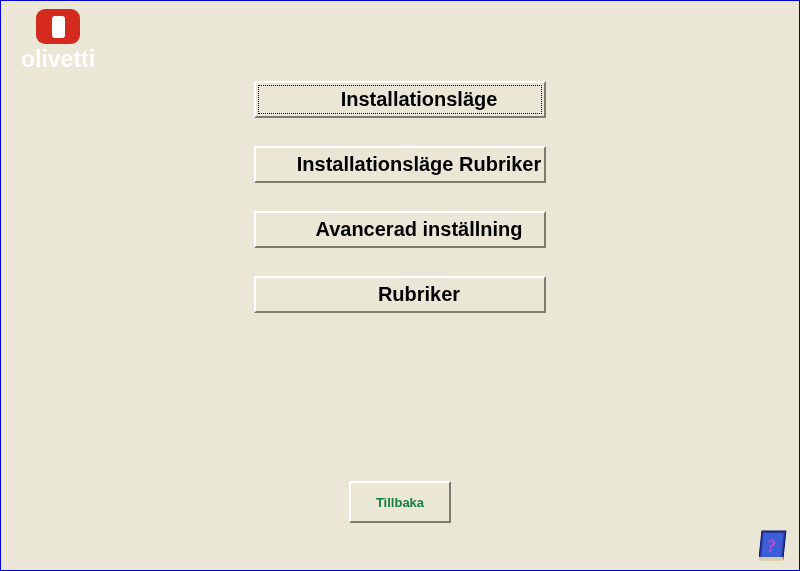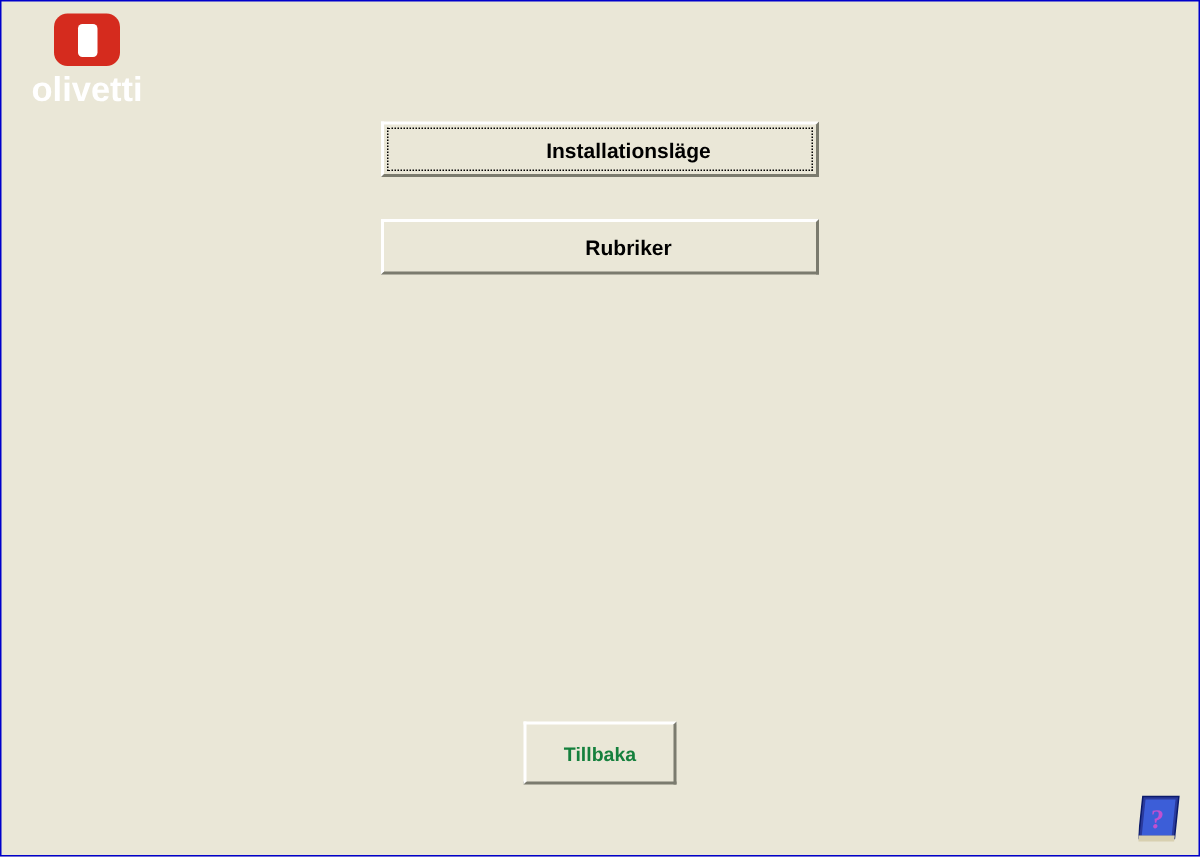--- a/index.html
+++ b/index.html
@@ -59,21 +59,21 @@
     }
     .menu-button {
       width: 292px;
       height: 37px;
       background: #eae7d7;
       border-top: 2px solid #ffffff;
       border-left: 2px solid #ffffff;
       border-right: 2px solid #7b7b6e;
       border-bottom: 2px solid #7b7b6e;
       font-family: Arial, sans-serif;
-      font-size: 14px;
+      font-size: 20px;
       font-weight: bold;
       color: #000000;
       cursor: pointer;
       display: flex;
       justify-content: center;
       align-items: center;
       padding-left: 38px;
     }
     .menu-button.focused {
       outline: 1px dotted #000000;
@@ -117,20 +117,26 @@
     <div class="logo-mark-inner"></div>
   </div>
   <div class="logo-text">olivetti</div>
 </div>
 
 <div class="menu-container">
   <button class="menu-button focused">
     <span>Installationsläge</span>
   </button>
   <button class="menu-button">
+    <span>Installationsläge Rubriker</span>
+  </button>
+  <button class="menu-button">
+    <span>Avancerad inställning</span>
+  </button>
+  <button class="menu-button">
     <span>Rubriker</span>
   </button>
 </div>
 
 <button class="back-button">
   <span>Tillbaka</span>
 </button>
 
 <div class="help-icon">
   <svg viewBox="0 0 32 32" width="32" height="32">

